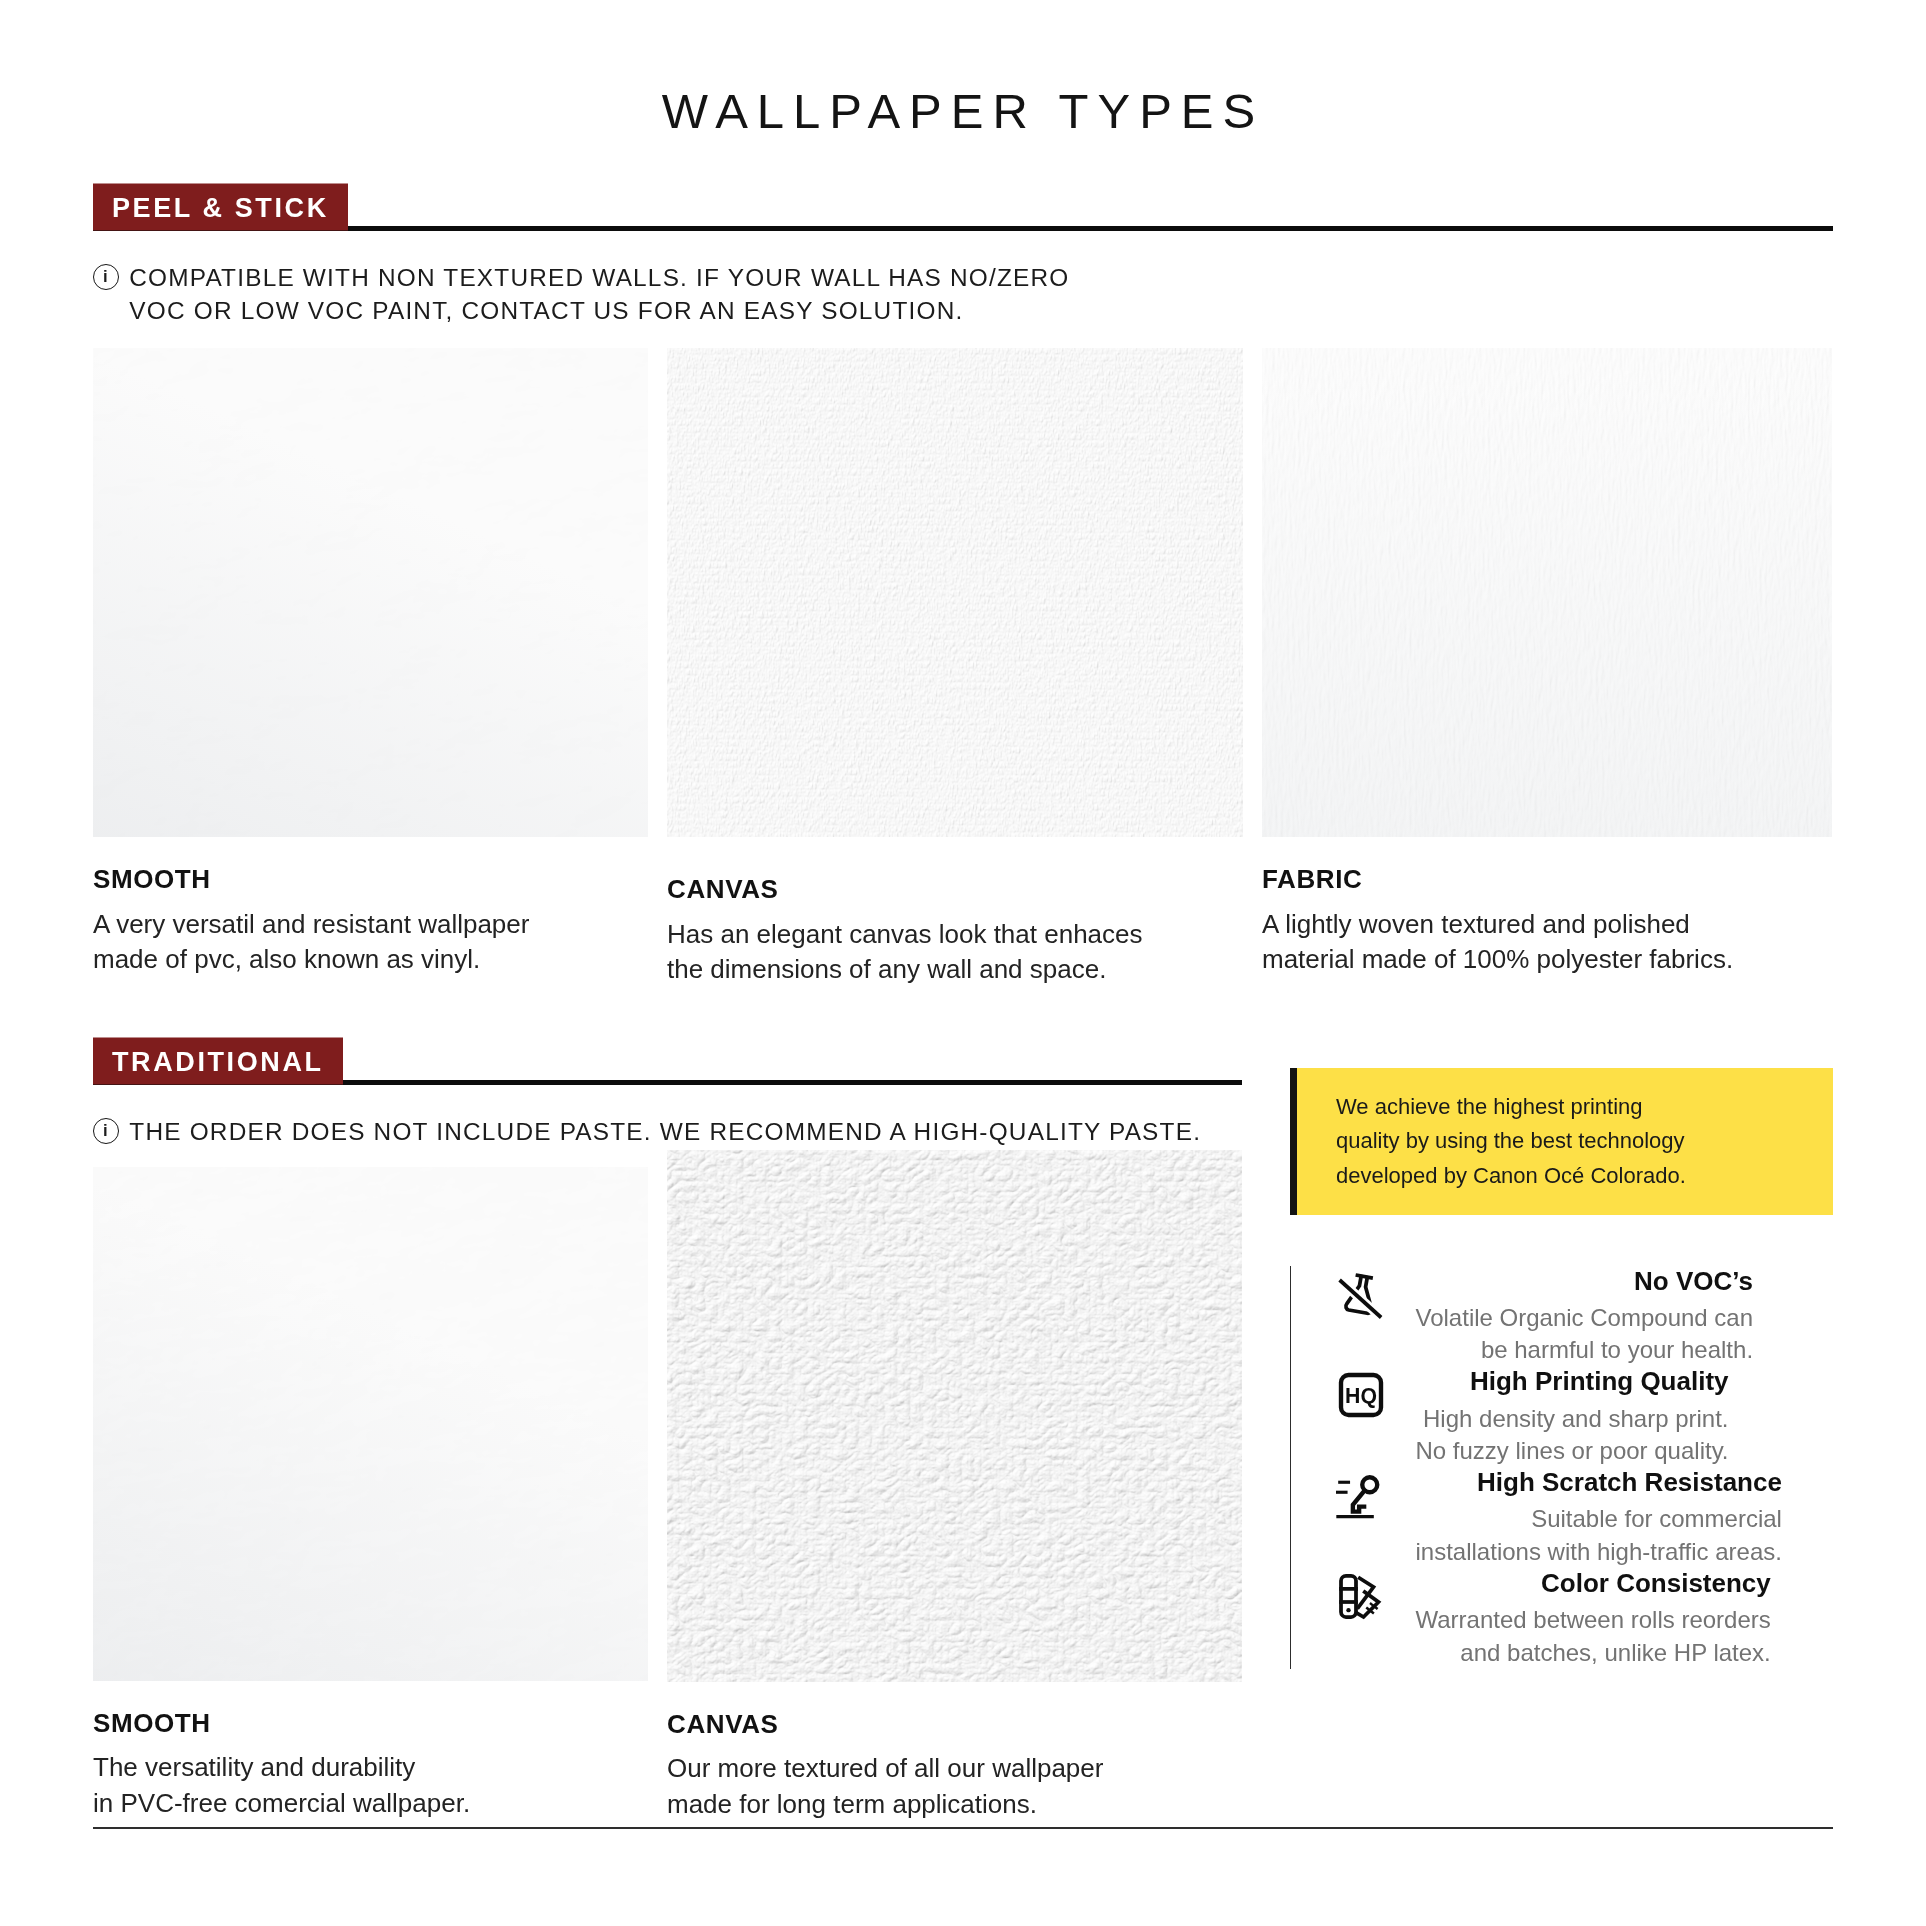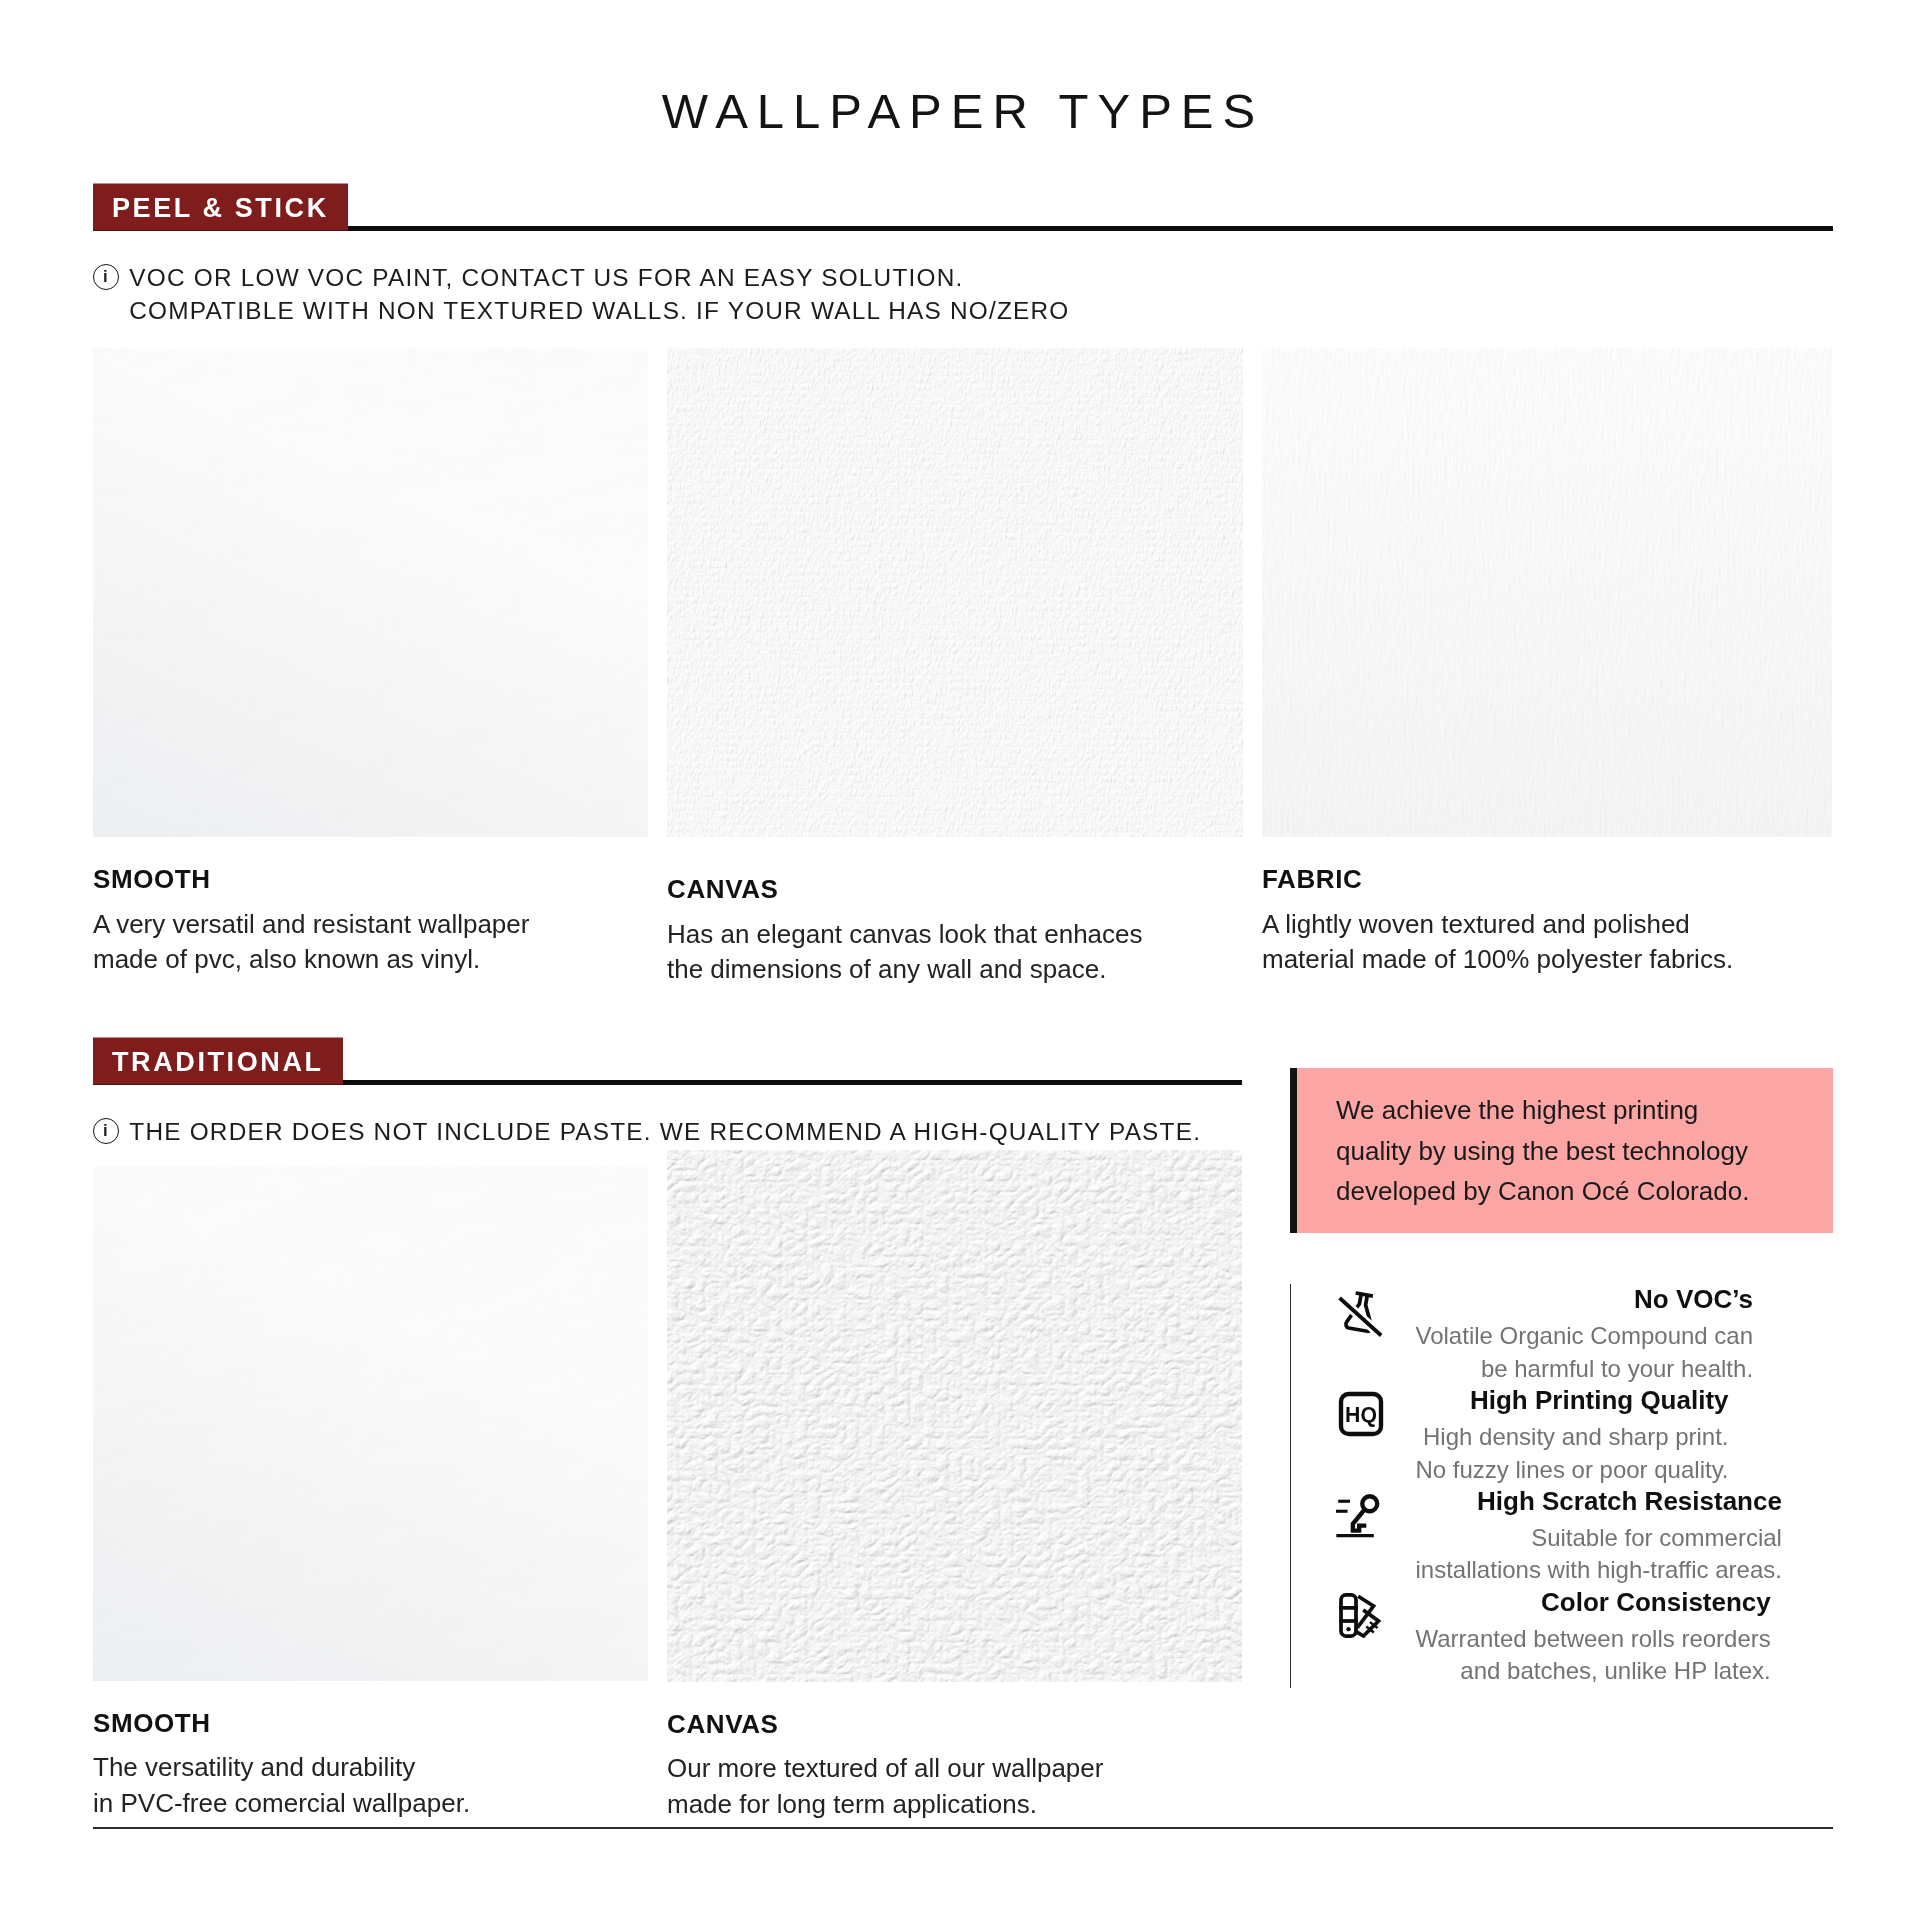--- a/index.html
+++ b/index.html
@@ -51,22 +51,22 @@
   .type-desc{margin:11.6px 0 0;font-size:26px;line-height:1.36;color:#232323;font-weight:400;}
   .type-desc span{display:block;}
 
   
   .bottom-wrap{display:flex;margin-top:46px;align-items:flex-start;}
   .left-col{width:1149px;flex:none;}
   .left-col .sec-header{margin-top:0;}
   .right-col{width:543px;flex:none;margin-left:48px;margin-top:35px;}
 
   .callout{
-    background:#fca5a5;border-left:7.7px solid #131313;
-    padding:22px 16.7px 22px 39px;font-size:26px;line-height:1.55;color:#1a1a1a;
+    background:#fde047;border-left:7.7px solid #131313;
+    padding:22px 16.7px 22px 39px;font-size:22px;line-height:1.55;color:#1a1a1a;
   }
   .callout span{display:block;}
 
   .features{
     margin-top:51px;border-left:1.9px solid #2d2d2d;padding-left:45px;
     display:flex;flex-direction:column;text-align:right;
   }
   .feature{display:flex;}
   .f-icon{width:50px;height:50px;flex:none;margin-right:29.5px;margin-top:3.9px;}
   .f-icon svg{width:100%;height:100%;display:block;}
@@ -117,22 +117,22 @@
     <section>
       <div class="sec-header">
         <span class="badge">PEEL &amp; STICK</span>
       </div>
 
       <div class="info">
         <span class="info-icon">
           <span>i</span>
         </span>
         <span>
+          <span class="info-line">COMPATIBLE WITH NON TEXTURED WALLS. IF YOUR WALL HAS NO/ZERO</span>
           <span class="info-line">VOC OR LOW VOC PAINT, CONTACT US FOR AN EASY SOLUTION.</span>
-          <span class="info-line">COMPATIBLE WITH NON TEXTURED WALLS. IF YOUR WALL HAS NO/ZERO</span>
         </span>
       </div>
 
       <div class="grid-3">
 
         <div class="card">
           <div class="swatch tex-smooth">
             <svg preserveAspectRatio="none" viewBox="0 0 865 762" width="555" height="489">
               <rect width="100%" height="100%" filter="url(#texSmooth)"></rect>
               <rect width="100%" height="100%" fill="#ffffff" opacity="0.55"></rect>

